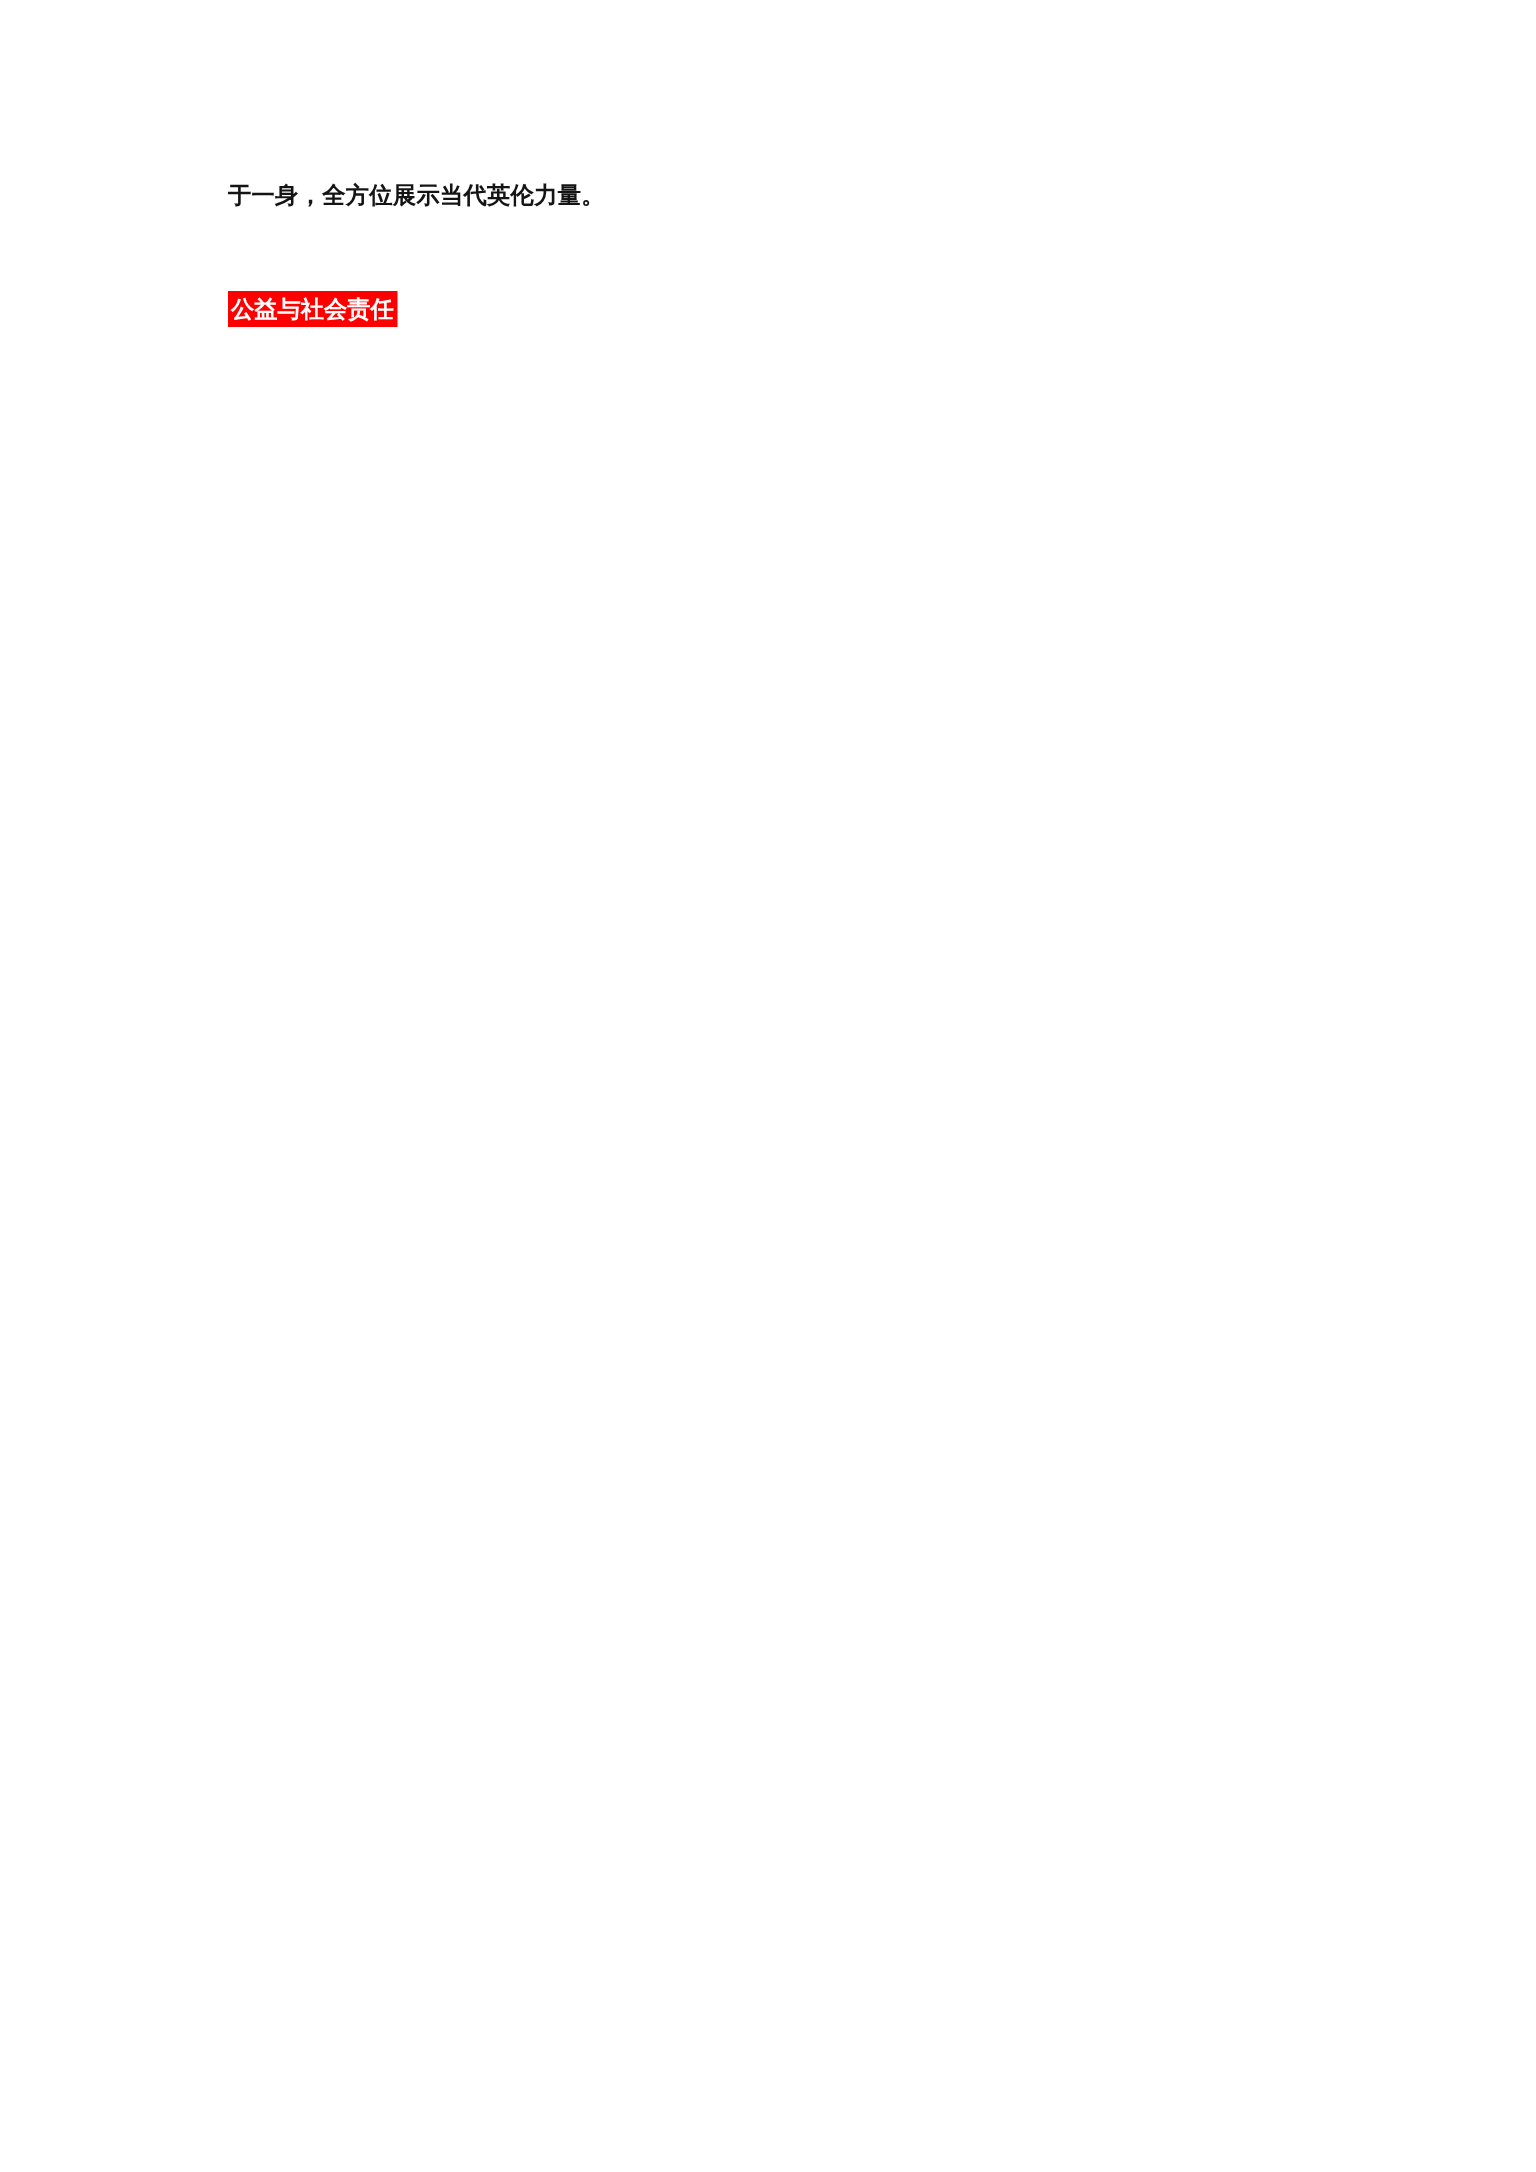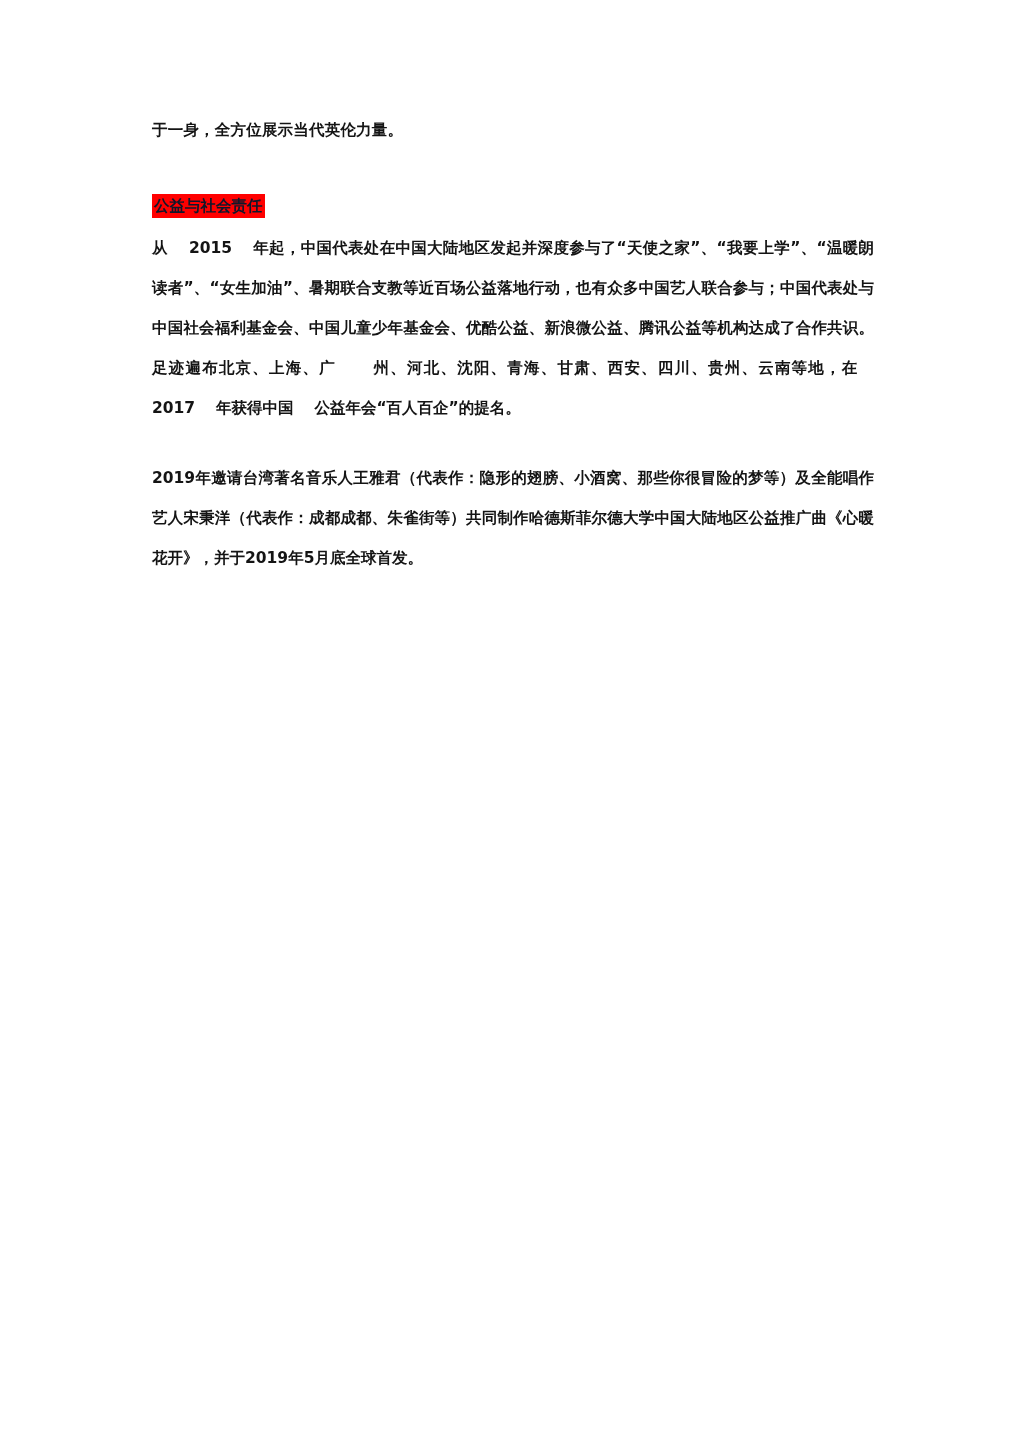--- a/index.html
+++ b/index.html
@@ -39,21 +39,21 @@
   }
   .first-line {
     margin-bottom: 40px;
   }
   .heading-wrap {
     margin: 0 0 6px 0;
   }
   .heading {
     display: inline;
     background: #ff0000;
-    color: #0f172a;
+    color: #ffffff;
     font-size: 15.5px;
     font-weight: bold;
     line-height: 32px;
     padding: 3px 2px 3px 2px;
     box-decoration-break: clone;
     -webkit-box-decoration-break: clone;
   }
   .block-gap {
     height: 30px;
   }
@@ -75,23 +75,21 @@
 
 <div class="page">
   <div class="content">
 
     <p class="para first-line">于一身，全方位展示当代英伦力量。</p>
 
     <div class="heading-wrap">
       <span class="heading">公益与社会责任</span>
     </div>
 
-    <p class="para-body tabbed">从  2015  年起，中国代表处在中国大陆地区发起并深度参与了“天使之家”、“我要上学”、“温暖朗读者”、“女生加油”、暑期联合支教等近百场公益落地行动，也有众多中国艺人联合参与；中国代表处与中国社会福利基金会、中国儿童少年基金会、优酷公益、新浪微公益、腾讯公益等机构达成了合作共识。足迹遍布北京、上海、广   州、河北、沈阳、青海、甘肃、西安、四川、贵州、云南等地，在  2017  年获得中国  公益年会“百人百企”的提名。</p>
 
     <div class="block-gap"></div>
 
-    <p class="para-body">2019年邀请台湾著名音乐人王雅君（代表作：隐形的翅膀、小酒窝、那些你很冒险的梦等）及全能唱作艺人宋秉洋（代表作：成都成都、朱雀街等）共同制作哈德斯菲尔德大学中国大陆地区公益推广曲《心暖花开》，并于2019年5月底全球首发。</p>
 
     <div class="block-gap"></div>
 
 
   </div>
 </div>
 
 </body></html>

